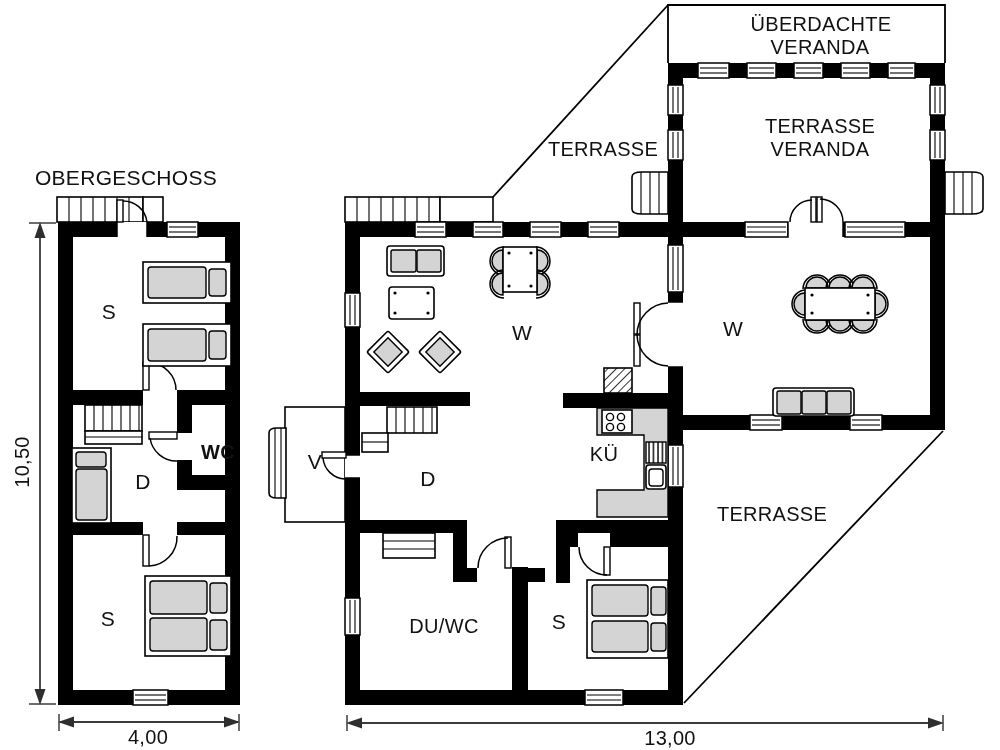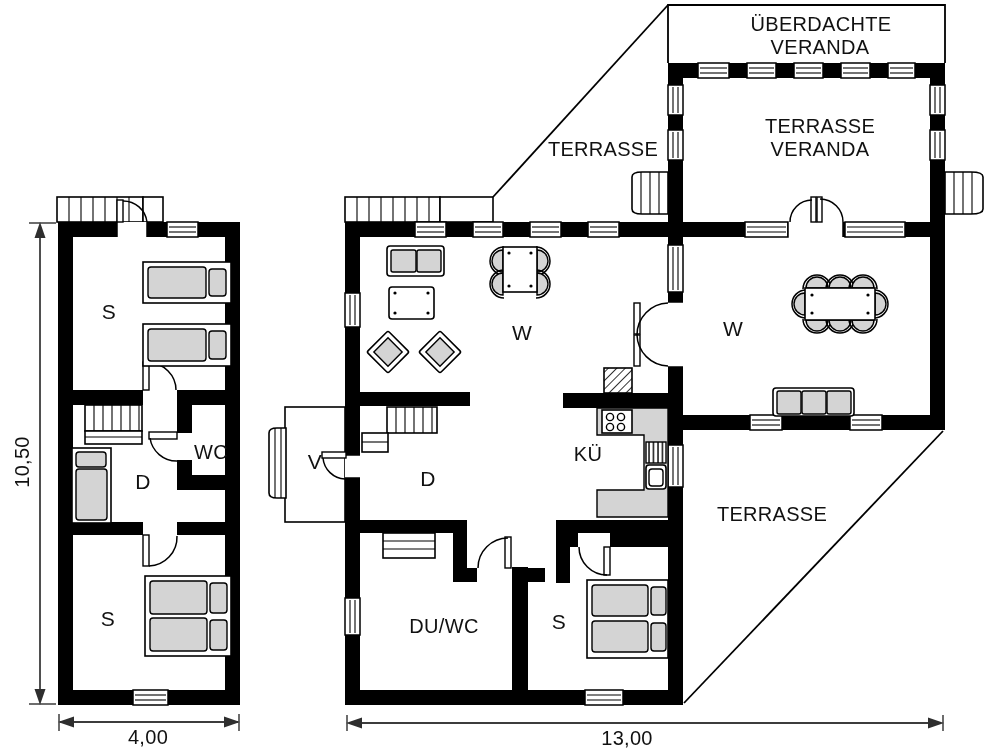--- a/index.html
+++ b/index.html
@@ -462,38 +462,39 @@
     <polygon class="dimarrow" points="240,722 224,716.5 224,727.5"></polygon>
 
     <line class="dim" x1="349" y1="723" x2="941" y2="723"></line>
     <line class="dimtick" x1="347" y1="715" x2="347" y2="731"></line>
     <line class="dimtick" x1="943" y1="715" x2="943" y2="731"></line>
     <polygon class="dimarrow" points="346,723 362,717.5 362,728.5"></polygon>
     <polygon class="dimarrow" points="944,723 928,717.5 928,728.5"></polygon>
   </g>
 </svg>
 
+<div class="lbl big" style="left:126px;top:178px;">OBERGESCHOSS</div>
 
 <div class="lbl" style="left:821px;top:24px;">ÜBERDACHTE</div>
 <div class="lbl" style="left:820px;top:47px;">VERANDA</div>
 <div class="lbl" style="left:820px;top:126px;">TERRASSE</div>
 <div class="lbl" style="left:820px;top:149px;">VERANDA</div>
 <div class="lbl" style="left:603px;top:149px;">TERRASSE</div>
 <div class="lbl" style="left:772px;top:514px;">TERRASSE</div>
 
 <div class="lbl big" style="left:522px;top:333px;">W</div>
 <div class="lbl big" style="left:733px;top:329px;">W</div>
-<div class="lbl" style="left:588px;top:454px;">KÜ</div>
+<div class="lbl" style="left:604px;top:454px;">KÜ</div>
 <div class="lbl big" style="left:315px;top:462px;">V</div>
 <div class="lbl big" style="left:428px;top:479px;">D</div>
 <div class="lbl" style="left:444px;top:626px;">DU/WC</div>
 <div class="lbl big" style="left:559px;top:622px;">S</div>
 
 <div class="lbl big" style="left:109px;top:312px;">S</div>
 <div class="lbl big" style="left:143px;top:482px;">D</div>
-<div class="lbl" style="left:211px;top:452px;">WC</div>
+<div class="lbl" style="left:218px;top:452px;font-weight:bold;">WC</div>
 <div class="lbl big" style="left:108px;top:619px;">S</div>
 
 <div class="lbl rot" style="left:22px;top:462px;">10,50</div>
 <div class="lbl" style="left:148px;top:737px;text-align:right;">4,00</div>
-<div class="lbl" style="left:627px;top:738px;">13,00</div>
+<div class="lbl" style="left:670px;top:738px;">13,00</div>
 
 </div>
 
 </body></html>

